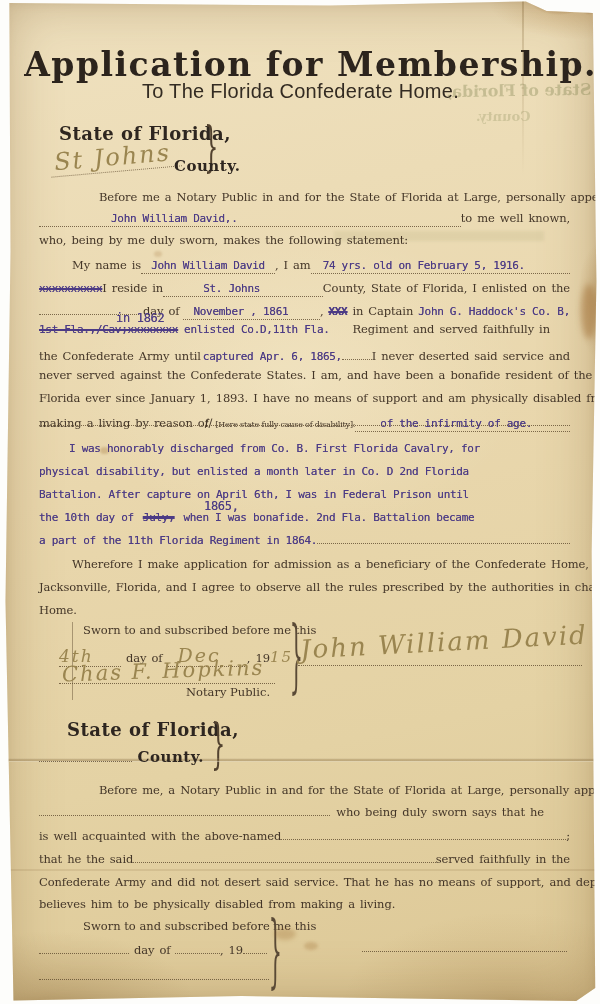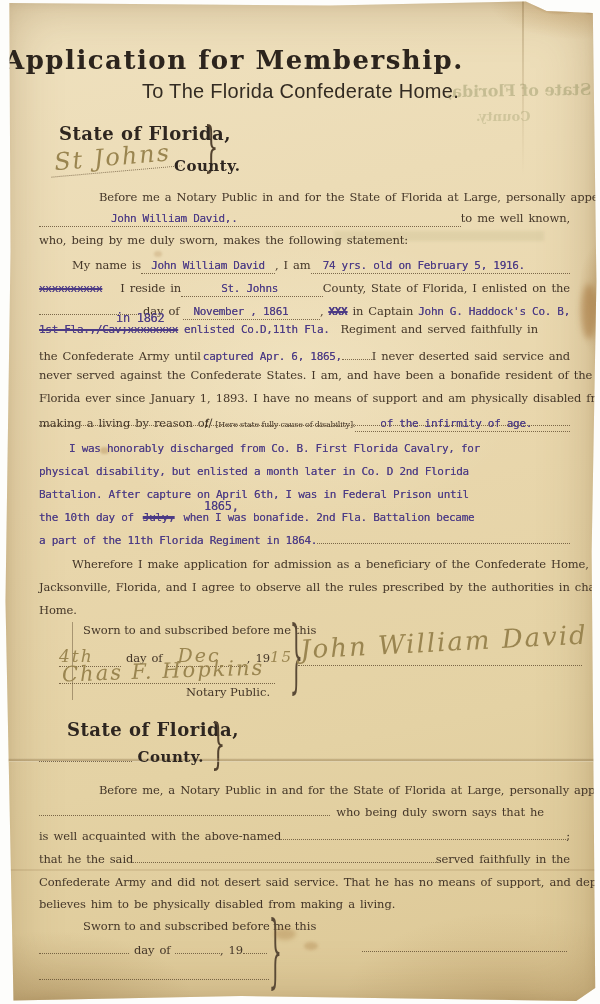--- a/index.html
+++ b/index.html
@@ -27,21 +27,21 @@
   .strike{text-decoration:line-through;text-decoration-thickness:1.5px;}
   .row{position:absolute;left:35px;right:27px;display:flex;align-items:baseline;white-space:nowrap;}
   .u{display:inline-block;border-bottom:1px dotted rgba(95,75,48,.8);}
   .fill{flex:1 1 auto;border-bottom:1px dotted rgba(95,75,48,.8);min-width:8px;}
   .just{display:inline-block;width:100%;text-align:justify;text-align-last:justify;}
   .brace{position:absolute;font-weight:400;color:#52422f;display:inline-block;
          font-size:26px;line-height:26px;transform:scaleY(2.05) scaleX(.85);}
   .brace-tall{transform:scaleY(3.1) scaleX(.8);color:#5a4a36;}
   .uline{position:absolute;border-bottom:1px dotted rgba(95,75,48,.8);}
   .stain{position:absolute;border-radius:50%;}
-  #title{position:absolute;left:0;right:0;top:44px;text-align:left;font-size:26px;
+  #title{position:absolute;left:0;right:0;top:44px;text-align:right;font-size:33px;
          font-weight:bold;color:#2c241d;letter-spacing:1.5px;}
   #subtitle{position:absolute;left:0;right:0;top:79px;text-align:center;font-size:20px;
             color:#332b22;letter-spacing:.3px;}
   #state1{position:absolute;left:55px;top:122px;font-size:18px;}
   #brace1{left:199px;top:133px;}
   #county1-script{position:absolute;left:46px;top:142px;font-size:24px;transform:rotate(-5deg);
                   border-bottom:1px dotted rgba(95,75,48,.7);padding:0 10px 0 4px;}
   #county1{position:absolute;left:170px;top:156px;font-size:15px;}
   #r-appeared{top:189px;left:95px;}
   #r-name{top:206px;}
@@ -137,38 +137,38 @@
     <span class="print">who, being by me duly sworn, makes the following statement:</span>
   </div>
   <div class="row" id="r-myname">
     <span class="print" style="padding-left:33px;">My name is</span>
     <span class="u" style="padding:0 10px;"><span class="typed">John William David</span></span>
     <span class="print">, I am</span>
     <span class="fill" style="padding-left:12px;"><span class="typed">74 yrs. old on February 5, 1916.</span></span>
   </div>
   <div class="row" id="r-reside">
     <span class="typed strike">xxxxxxxxxx</span>
-    <span class="print" style="margin-left:18px;text-align:right;">I reside in</span>
+    <span class="print" style="margin-left:0;text-align:right;">I reside in</span>
     <span class="fill" style="padding-left:40px;"><span class="typed">St. Johns</span></span>
     <span class="print">County, State of Florida, I enlisted on the</span>
   </div>
   <div class="row" id="r-dayof">
     <span class="u" style="width:100px;height:12px;"></span>
     <span class="print" style="margin:0 4px;">day of</span>
     <span class="fill" style="padding-left:10px;"><span class="typed">November , 1861</span></span>
     <span class="print">,</span>
     <span class="typed strike" style="margin:0 5px;font-weight:bold;">XXX</span>
     <span class="print" style="margin-right:5px;">in Captain</span>
     <span class="typed">John G. Haddock's Co. B,</span>
   </div>
   <div id="ins-1862" class="typed typed-sm">in 1862</div>
   <div class="row" id="r-unit">
     <span class="typed strike">1st Fla.,/Cav;xxxxxxxx</span>
     <span class="typed" style="margin-left:6px;">enlisted Co.D,11th Fla.</span>
-    <span class="print" style="margin-left:11px;">Regiment and served faithfully in</span>
+    <span class="print" style="margin-left:23px;">Regiment and served faithfully in</span>
   </div>
   <div class="row" id="r-until">
     <span class="print">the Confederate Army until</span>
     <span class="typed" style="margin-left:2px;">captured Apr. 6, 1865,</span>
     <span class="fill"></span>
     <span class="print">I never deserted said service and</span>
   </div>
   <div class="row" id="r-never">
     <span class="print just">never served against the Confederate States.  I am, and have been a bonafide resident of the State of</span>
   </div>

